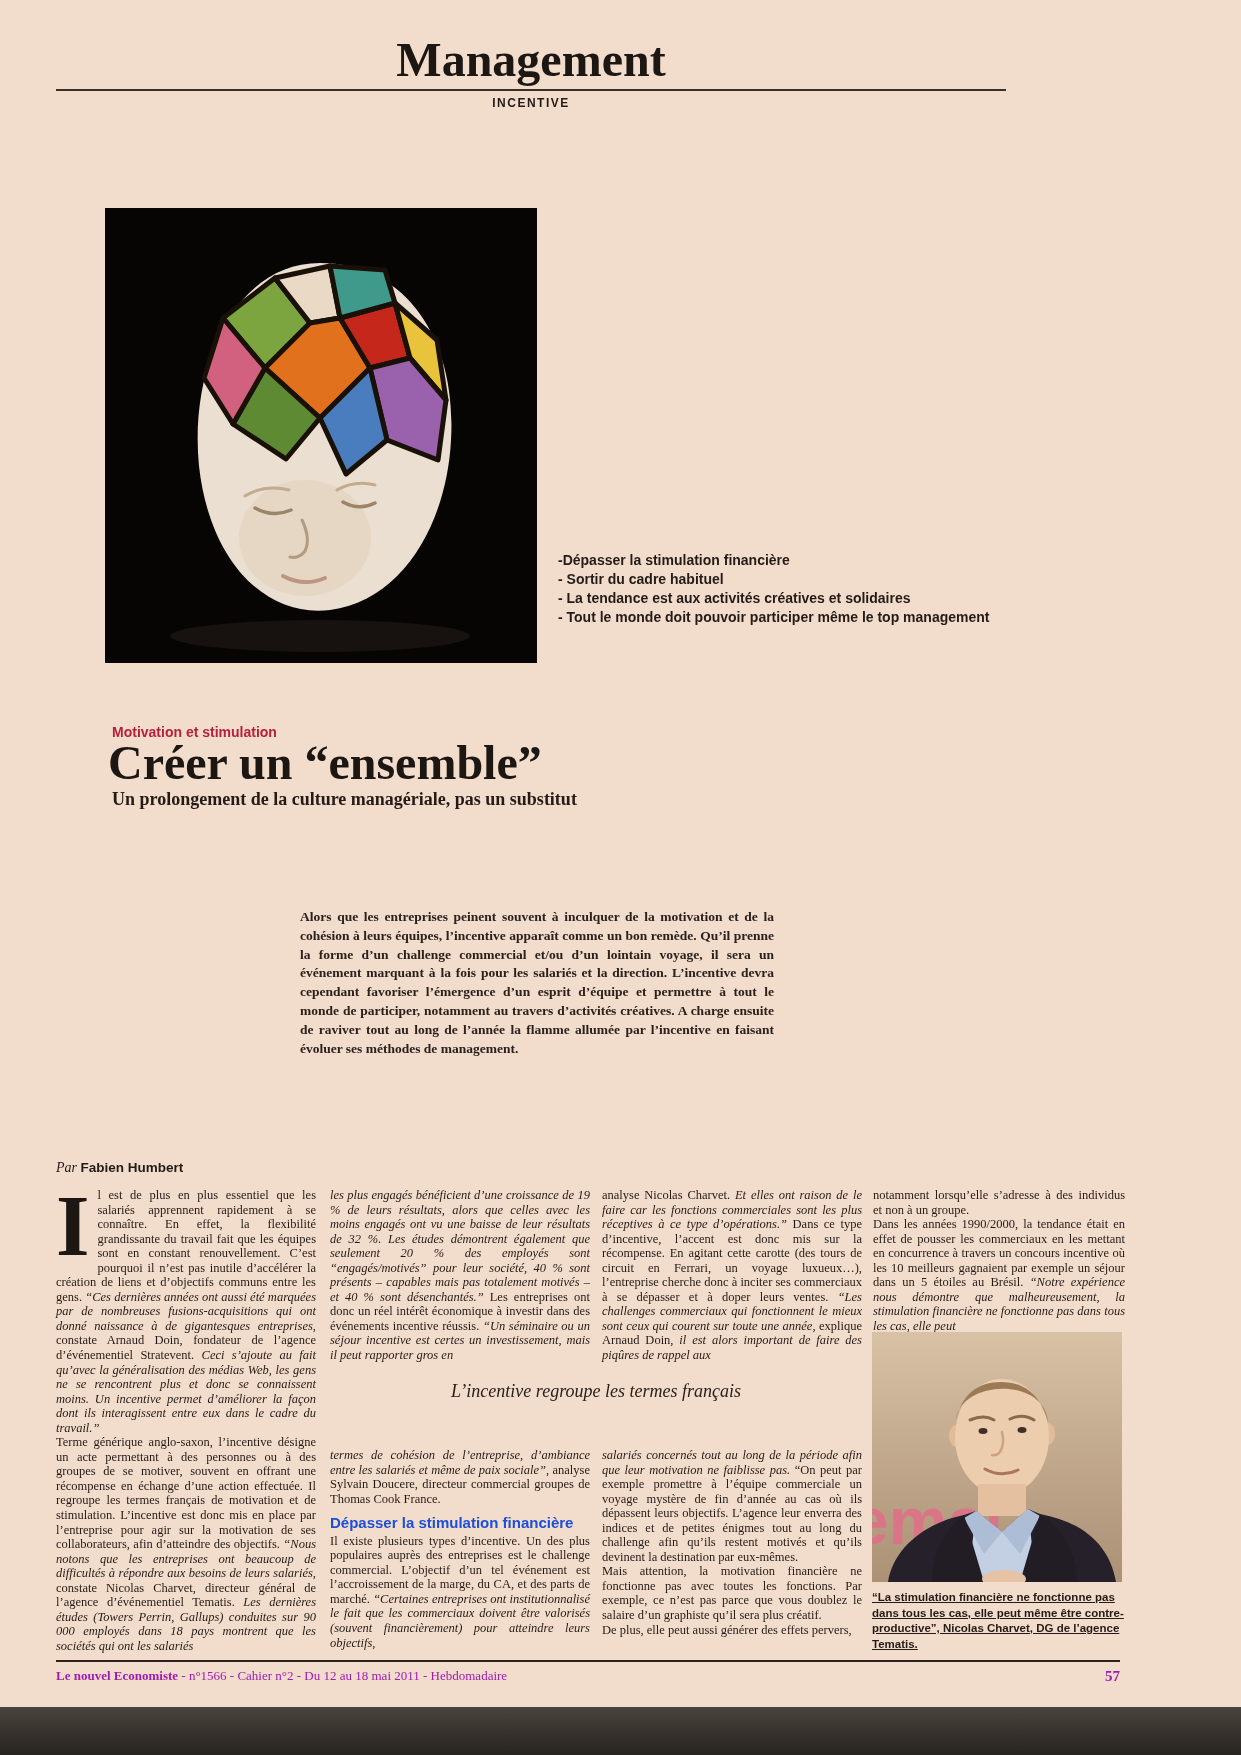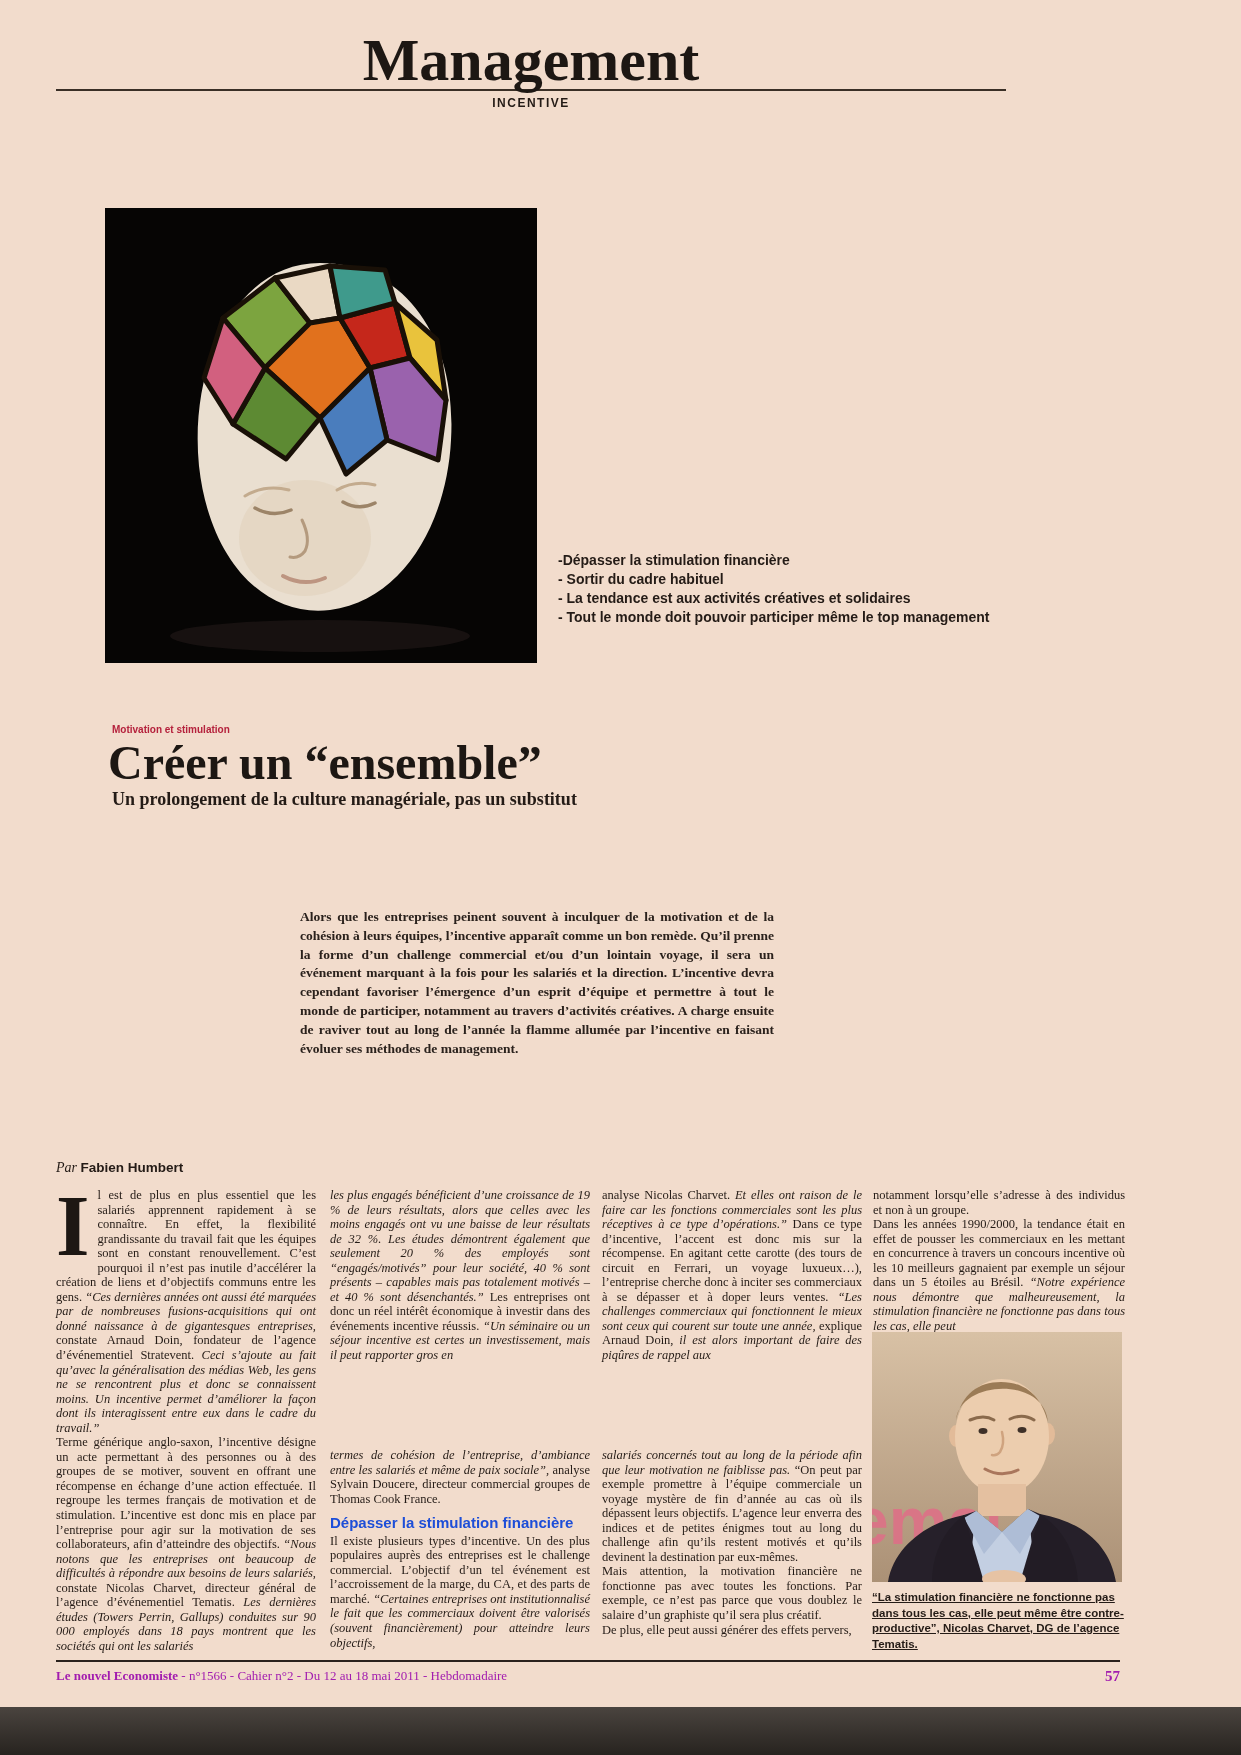--- a/index.html
+++ b/index.html
@@ -1,33 +1,33 @@
 <!DOCTYPE html>
 <html lang="fr"><head>
 <meta charset="utf-8">
 <style>
   html,body{margin:0;padding:0;}
   body{background:#f2dccc;font-family:"Liberation Serif",serif;}
   .page{position:relative;width:1241px;height:1755px;background:#f2dccc;overflow:hidden;color:#241b16;}
 
   
   .masthead{position:absolute;left:56px;top:34px;width:950px;text-align:center;}
-  .masthead h1{margin:0;font-family:"Liberation Serif",serif;font-weight:bold;font-size:60px;line-height:52px;color:#1d1713;position:relative;z-index:2;}
+  .masthead h1{margin:0;font-family:"Liberation Serif",serif;font-weight:bold;font-size:48px;line-height:52px;color:#1d1713;position:relative;z-index:2;}
   .header-rule{position:absolute;left:56px;top:89px;width:950px;height:2px;background:#3a2f26;z-index:1;}
   .section-label{position:absolute;left:56px;top:96px;width:950px;text-align:center;font-family:"Liberation Sans",sans-serif;font-weight:bold;font-size:12px;letter-spacing:1.5px;color:#241b16;}
 
   
   .hero-photo{position:absolute;left:105px;top:208px;width:432px;height:455px;background:#060504;}
   .hero-photo svg{display:block;}
 
   
   .hero-bullets{position:absolute;left:558px;top:551px;width:470px;font-family:"Liberation Sans",sans-serif;font-weight:bold;font-size:14px;line-height:19px;color:#241b16;}
 
   
-  .kicker{position:absolute;left:112px;top:724px;font-family:"Liberation Sans",sans-serif;font-weight:bold;font-size:10px;color:#b5213c;}
+  .kicker{position:absolute;left:112px;top:724px;font-family:"Liberation Sans",sans-serif;font-weight:bold;font-size:14px;color:#b5213c;}
   .headline{position:absolute;left:108px;top:738px;font-family:"Liberation Serif",serif;font-weight:bold;font-size:48px;line-height:50px;color:#1d1713;}
   .subtitle{position:absolute;left:112px;top:789px;font-family:"Liberation Serif",serif;font-weight:bold;font-size:18px;color:#241b16;}
 
   
   .intro{position:absolute;left:300px;top:908px;width:474px;font-family:"Liberation Serif",serif;font-weight:bold;font-size:13.5px;line-height:18.8px;text-align:justify;color:#2a211c;}
 
   
   .byline{position:absolute;left:56px;top:1160px;font-size:14px;color:#241b16;}
   .byline .prefix{font-style:italic;font-family:"Liberation Serif",serif;}
   .byline .name{font-family:"Liberation Sans",sans-serif;font-weight:bold;font-size:13.5px;}
@@ -119,20 +119,21 @@
   <div class="col" id="col1">
     <p><span class="dropcap">I</span><span><span class="seg-n">l est de plus en plus essentiel que les salariés apprennent rapidement à se connaître. En effet, la flexibilité grandissante du travail fait que les équipes sont en constant renouvellement. C’est pourquoi il n’est pas inutile d’accélérer la création de liens et d’objectifs communs entre les gens. </span><span class="seg-i">“Ces dernières années ont aussi été marquées par de nombreuses fusions-acquisitions qui ont donné naissance à de gigantesques entreprises, </span><span class="seg-n">constate Arnaud Doin, fondateur de l’agence d’événementiel Stratevent. </span><span class="seg-i">Ceci s’ajoute au fait qu’avec la généralisation des médias Web, les gens ne se rencontrent plus et donc se connaissent moins. Un incentive permet d’améliorer la façon dont ils interagissent entre eux dans le cadre du travail.”</span></span></p>
     <p><span class="seg-n">Terme générique anglo-saxon, l’incentive désigne un acte permettant à des personnes ou à des groupes de se motiver, souvent en offrant une récompense en échange d’une action effectuée. Il regroupe les termes français de motivation et de stimulation. L’incentive est donc mis en place par l’entreprise pour agir sur la motivation de ses collaborateurs, afin d’atteindre des objectifs. </span><span class="seg-i">“Nous notons que les entreprises ont beaucoup de difficultés à répondre aux besoins de leurs salariés, </span><span class="seg-n">constate Nicolas Charvet, directeur général de l’agence d’événementiel Tematis. </span><span class="seg-i">Les dernières études (Towers Perrin, Gallups) conduites sur 90 000 employés dans 18 pays montrent que les sociétés qui ont les salariés</span></p>
   </div>
 
   <div class="col" id="col2a">
     <p><span class="seg-i">les plus engagés bénéficient d’une croissance de 19 % de leurs résultats, alors que celles avec les moins engagés ont vu une baisse de leur résultats de 32 %. Les études démontrent également que seulement 20 % des employés sont “engagés/motivés” pour leur société, 40 % sont présents – capables mais pas totalement motivés – et 40 % sont désenchantés.” </span><span class="seg-n">Les entreprises ont donc un réel intérêt économique à investir dans des événements incentive réussis. </span><span class="seg-i">“Un séminaire ou un séjour incentive est certes un investissement, mais il peut rapporter gros en</span></p>
   </div>
 
   <div class="pullquote">
+    <div>L’incentive regroupe les termes français</div>
   </div>
 
   <div class="col" id="col2b">
     <p><span class="seg-i">termes de cohésion de l’entreprise, d’ambiance entre les salariés et même de paix sociale”, </span><span class="seg-n">analyse Sylvain Doucere, directeur commercial groupes de Thomas Cook France.</span></p>
     <p class="subhead">Dépasser la stimulation financière</p>
     <p><span class="seg-n">Il existe plusieurs types d’incentive. Un des plus populaires auprès des entreprises est le challenge commercial. L’objectif d’un tel événement est l’accroissement de la marge, du CA, et des parts de marché. </span><span class="seg-i">“Certaines entreprises ont institutionnalisé le fait que les commerciaux doivent être valorisés (souvent financièrement) pour atteindre leurs objectifs,</span></p>
   </div>
 
   <div class="col" id="col3a">
     <p><span class="seg-n">analyse Nicolas Charvet. </span><span class="seg-i">Et elles ont raison de le faire car les fonctions commerciales sont les plus réceptives à ce type d’opérations.” </span><span class="seg-n">Dans ce type d’incentive, l’accent est donc mis sur la récompense. En agitant cette carotte (des tours de circuit en Ferrari, un voyage luxueux…), l’entreprise cherche donc à inciter ses commerciaux à se dépasser et à doper leurs ventes. </span><span class="seg-i">“Les challenges commerciaux qui fonctionnent le mieux sont ceux qui courent sur toute une année, </span><span class="seg-n">explique Arnaud Doin, </span><span class="seg-i">il est alors important de faire des piqûres de rappel aux</span></p>

